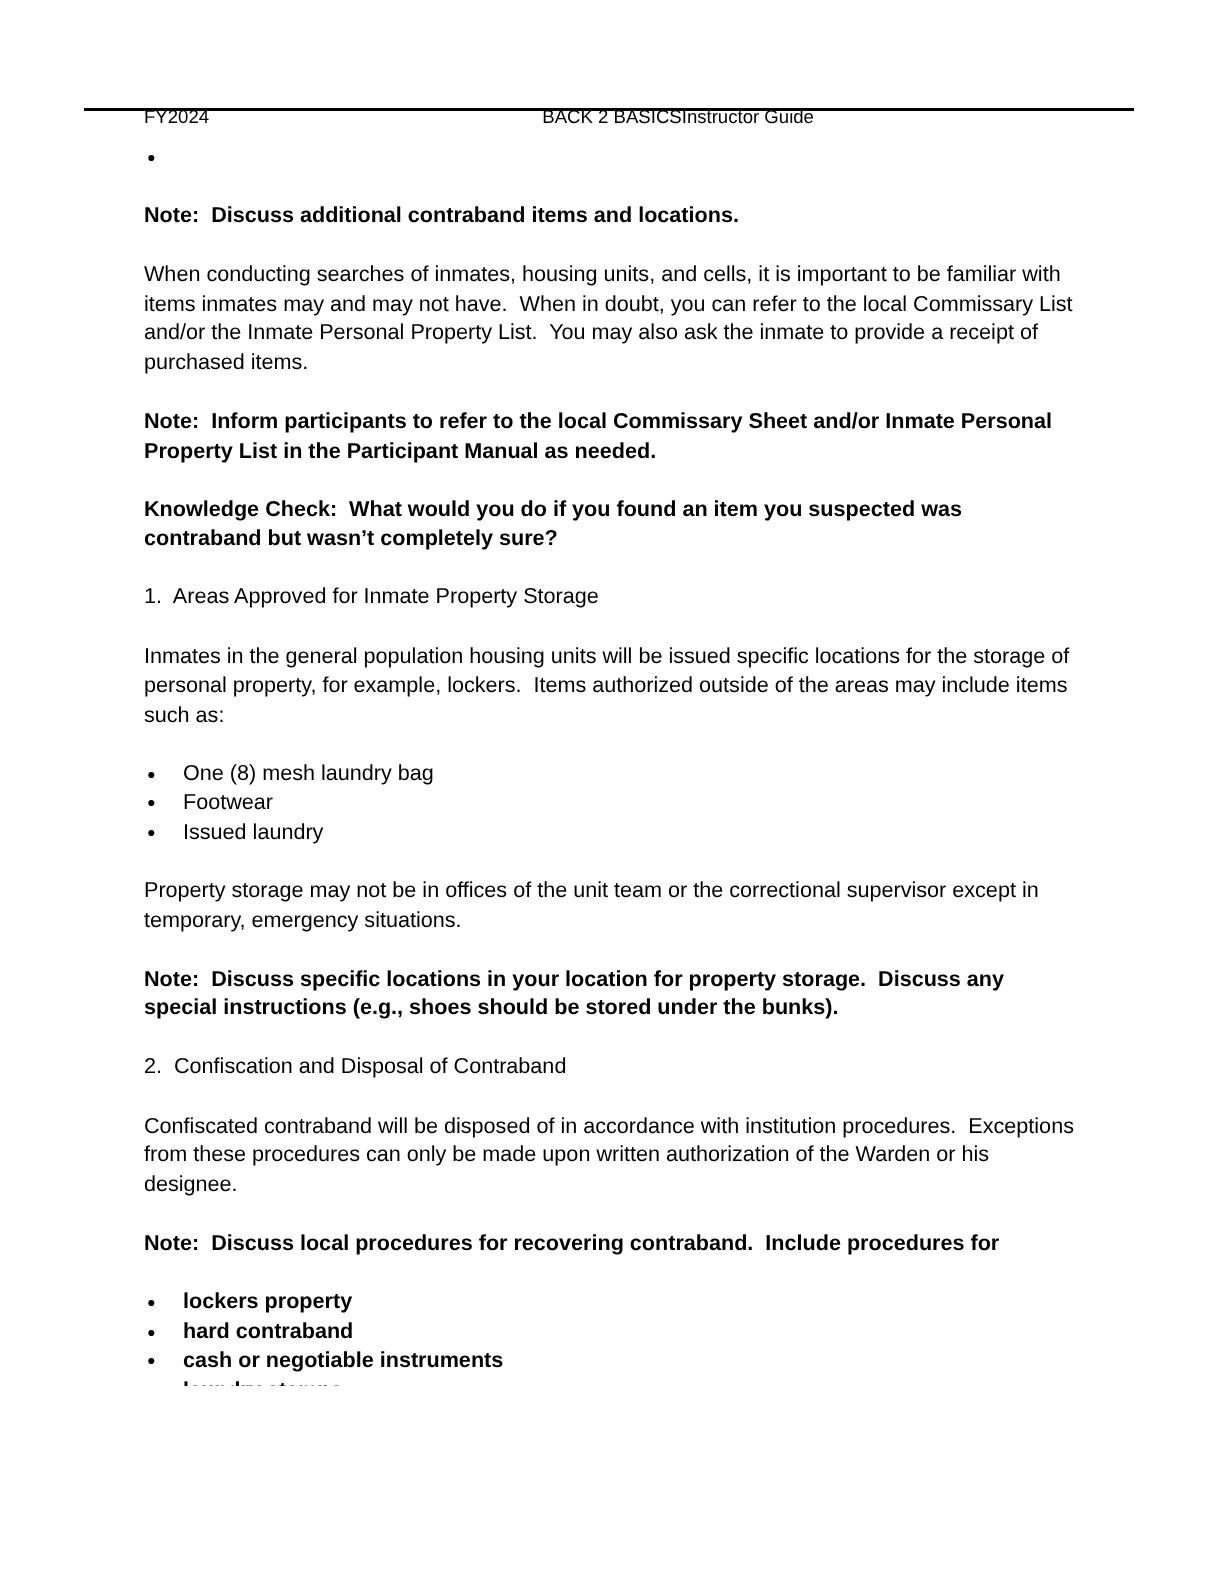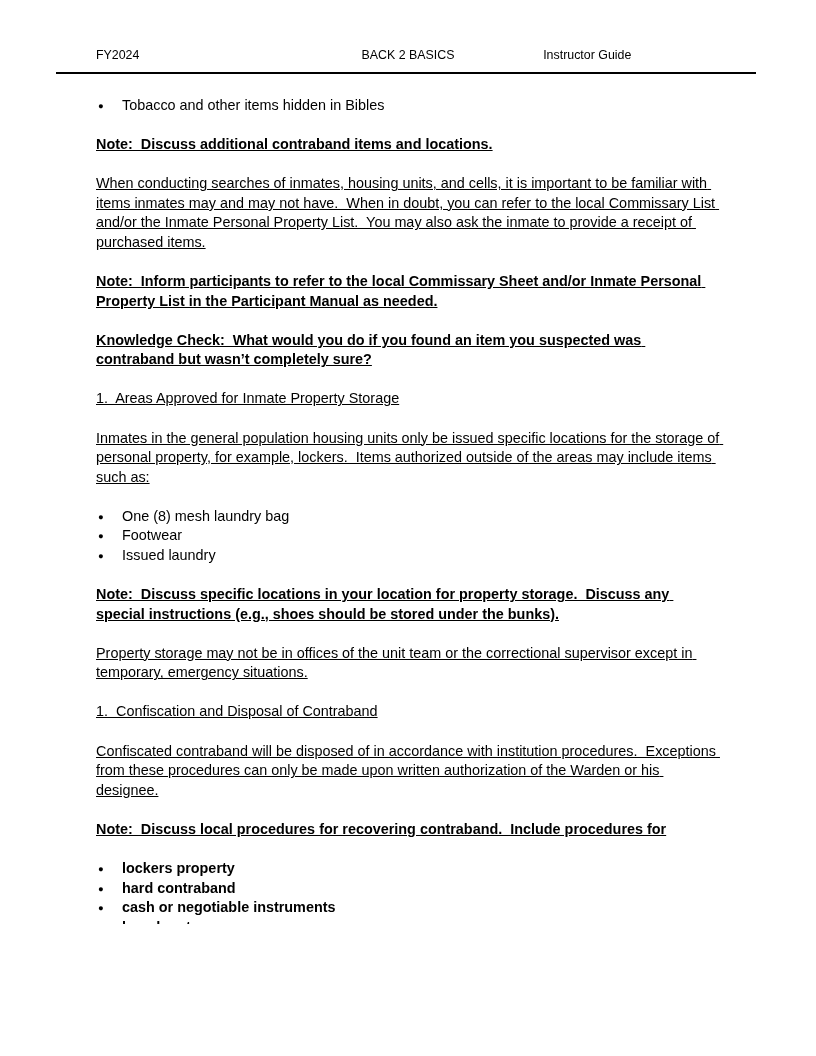--- a/index.html
+++ b/index.html
@@ -22,40 +22,39 @@
     top: 48px;
     left: 96px;
     right: 96px;
     display: grid;
     grid-template-columns: 1fr auto 1fr;
     align-items: baseline;
     font-size: 12.4px;
     line-height: 15px;
   }
   .header .hc { text-align: center; }
-  .header .hr-right { text-align: center; }
+  .header .hr-right { text-align: left; margin-top: 23px; }
   .header-rule {
     position: absolute;
     top: 72px;
     left: 56px;
     right: 60px;
     border-top: 2.5px solid #000000;
   }
   .content {
     position: absolute;
     top: 96px;
     left: 96px;
     right: 96px;
     font-size: 14.4px;
     line-height: 19.6px;
   }
   .blk {
     margin: 0 0 19.5px 0;
     white-space: pre-wrap;
-    text-decoration: underline;
   }
   .blk:last-child { margin-bottom: 0; }
   .b { font-weight: bold; }
   .bullet-list { margin: 0 0 19.5px 0; }
   .bullet-item {
     display: flex;
     align-items: flex-start;
   }
   .bullet-glyph {
     flex: 0 0 24px;
@@ -88,56 +87,55 @@
     <span class="hr-right">Instructor Guide</span>
   </div>
 
   <div class="header-rule"></div>
 
   <div class="content">
 
     <div class="bullet-list">
       <div class="bullet-item">
         <span class="bullet-glyph">●</span>
-        <span class="bullet-text">Tobacco and other items hidden in Bibles</span>
       </div>
     </div>
 
     <div class="blk b">Note:  Discuss additional contraband items and locations.</div>
 
     <div class="blk">When conducting searches of inmates, housing units, and cells, it is important to be familiar with items inmates may and may not have.  When in doubt, you can refer to the local Commissary List and/or the Inmate Personal Property List.  You may also ask the inmate to provide a receipt of purchased items.</div>
 
     <div class="blk b">Note:  Inform participants to refer to the local Commissary Sheet and/or Inmate Personal Property List in the Participant Manual as needed.</div>
 
     <div class="blk b">Knowledge Check:  What would you do if you found an item you suspected was contraband but wasn’t completely sure?</div>
 
     <div class="blk">1.  Areas Approved for Inmate Property Storage</div>
 
-    <div class="blk">Inmates in the general population housing units only be issued specific locations for the storage of personal property, for example, lockers.  Items authorized outside of the areas may include items such as:</div>
+    <div class="blk">Inmates in the general population housing units will be issued specific locations for the storage of personal property, for example, lockers.  Items authorized outside of the areas may include items such as:</div>
 
     <div class="bullet-list">
       <div class="bullet-item">
         <span class="bullet-glyph">●</span>
         <span class="bullet-text">One (8) mesh laundry bag</span>
       </div>
       <div class="bullet-item">
         <span class="bullet-glyph">●</span>
         <span class="bullet-text">Footwear</span>
       </div>
       <div class="bullet-item">
         <span class="bullet-glyph">●</span>
         <span class="bullet-text">Issued laundry</span>
       </div>
     </div>
 
+    <div class="blk">Property storage may not be in offices of the unit team or the correctional supervisor except in temporary, emergency situations.</div>
+
     <div class="blk b">Note:  Discuss specific locations in your location for property storage.  Discuss any special instructions (e.g., shoes should be stored under the bunks).</div>
 
-    <div class="blk">Property storage may not be in offices of the unit team or the correctional supervisor except in temporary, emergency situations.</div>
-
-    <div class="blk">1.  Confiscation and Disposal of Contraband</div>
+    <div class="blk">2.  Confiscation and Disposal of Contraband</div>
 
     <div class="blk">Confiscated contraband will be disposed of in accordance with institution procedures.  Exceptions from these procedures can only be made upon written authorization of the Warden or his designee.</div>
 
     <div class="blk b">Note:  Discuss local procedures for recovering contraband.  Include procedures for</div>
 
     <div class="bullet-list">
       <div class="bullet-item">
         <span class="bullet-glyph">●</span>
         <span class="bullet-text b">lockers property</span>
       </div>

